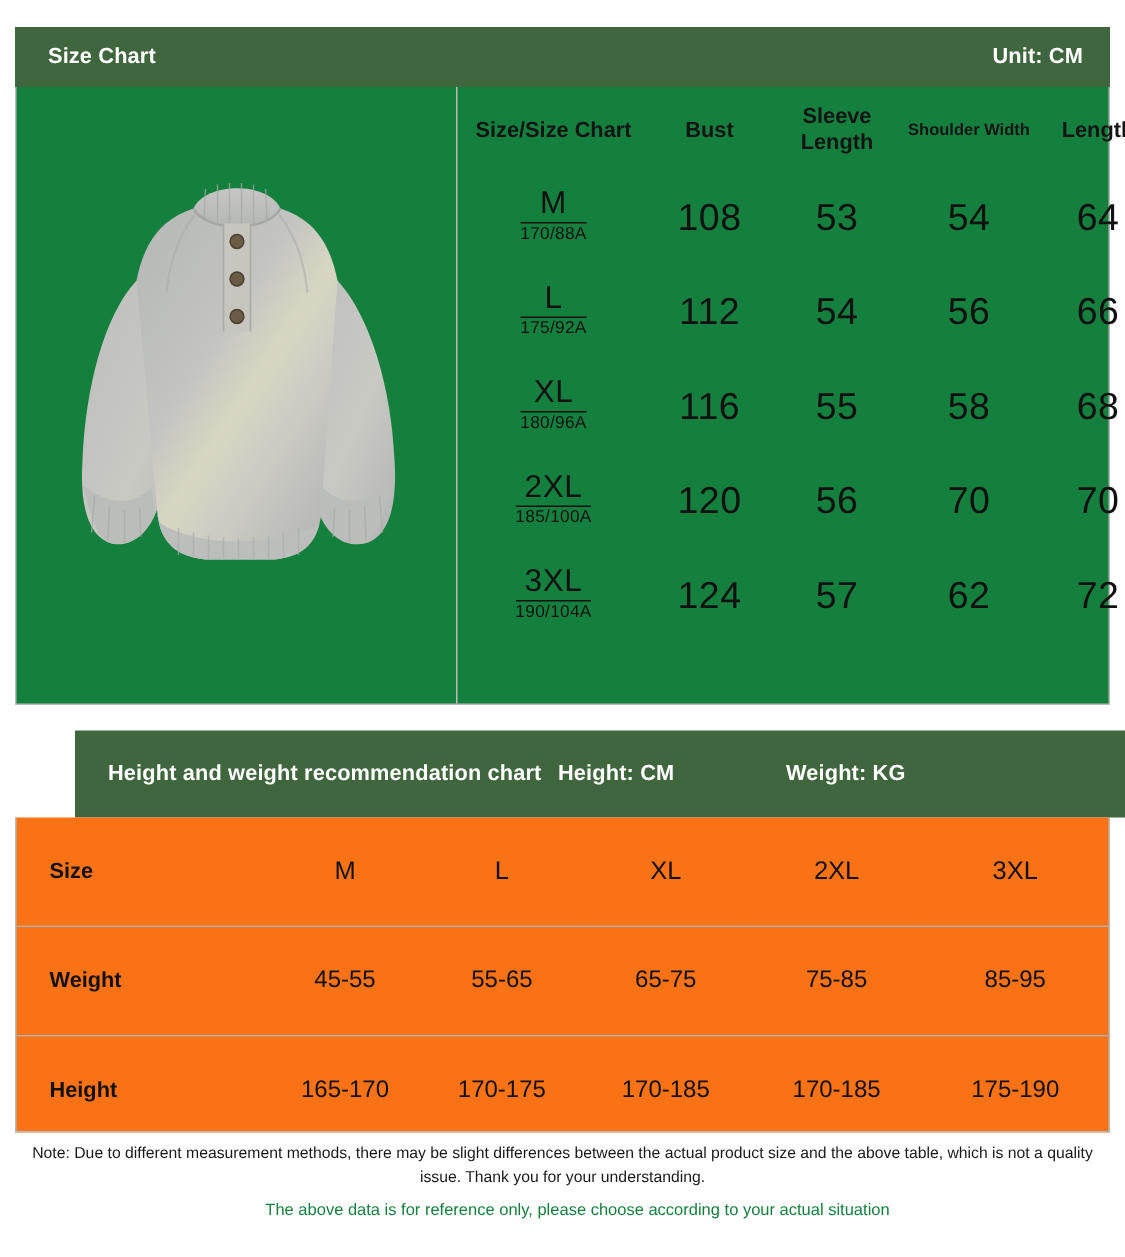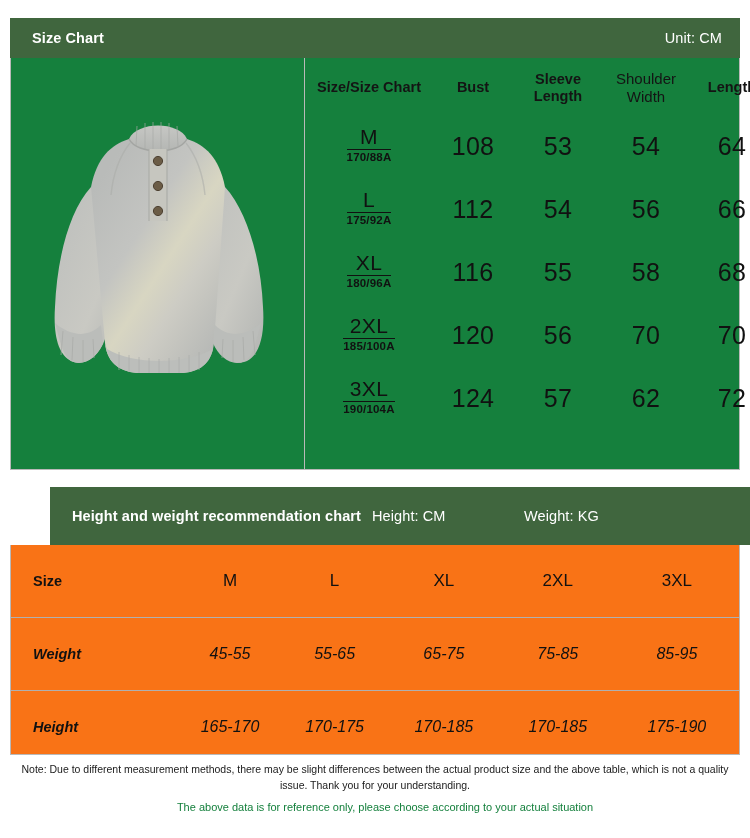--- a/index.html
+++ b/index.html
@@ -34,21 +34,21 @@
 
   .green-bar .bar-title {
     font-size: 14.5px;
     font-weight: 700;
     letter-spacing: .1px;
     line-height: 1.28;
   }
 
   .bar-unit {
     font-size: 14.5px;
-    font-weight: 400;
+    font-weight: 700;
     letter-spacing: .1px;
   }
 
   
   #sizechart-bar {
     top: 18px;
     height: 40px;
     padding: 0 18px 0 22px;
     justify-content: space-between;
     text-align: center;
@@ -94,22 +94,22 @@
   .m-table th {
     font-size: 14.5px;
     font-weight: 700;
     color: #141414;
     padding: 12px 0 10px;
     line-height: 1.18;
     vertical-align: middle;
     text-align: center;
   }
   .m-table th.small-head {
-    font-size: 15px;
-    font-weight: 400;
+    font-size: 11px;
+    font-weight: 700;
   }
   .m-table th.col-size { width: 128px; }
   .m-table th.col-bust { width: 80px; }
   .m-table th.col-sleeve { width: 90px; }
   .m-table th.col-shoulder { width: 86px; }
   .m-table th.col-length { width: 86px; }
 
   .m-table td {
     text-align: center;
     vertical-align: middle;
@@ -129,21 +129,21 @@
     display: block;
     font-size: 21px;
     font-weight: 400;
     padding: 0 5px 2px;
     border-bottom: 1.6px solid #111;
     letter-spacing: .4px;
   }
   .size-frac .frac-bot {
     display: block;
     font-size: 11.5px;
-    font-weight: 700;
+    font-weight: 400;
     padding-top: 2px;
     letter-spacing: .2px;
   }
 
   
   #hw-bar {
     top: 487px;
     height: 58px;
     padding: 0 18px 0 22px;
     margin-left: 40px;
@@ -172,21 +172,21 @@
     border-collapse: collapse;
     table-layout: fixed;
   }
   .hw-table td {
     height: 70px;
     vertical-align: middle;
     font-size: 16px;
     color: #111;
     text-align: center;
   }
-  .hw-table tr + tr td { border-top: 1.5px solid #b0b0b0; font-style: italic; }
+  .hw-table tr + tr td { border-top: 1.5px solid #b0b0b0; }
   .hw-table td.row-label {
     width: 138px;
     text-align: left;
     padding-left: 22px;
     font-weight: 700;
     font-size: 14.5px;
   }
   .hw-table td.v-size { font-size: 17px; }
   .hw-table td.c1 { width: 99px; }
   .hw-table td.c2 { width: 99px; }

